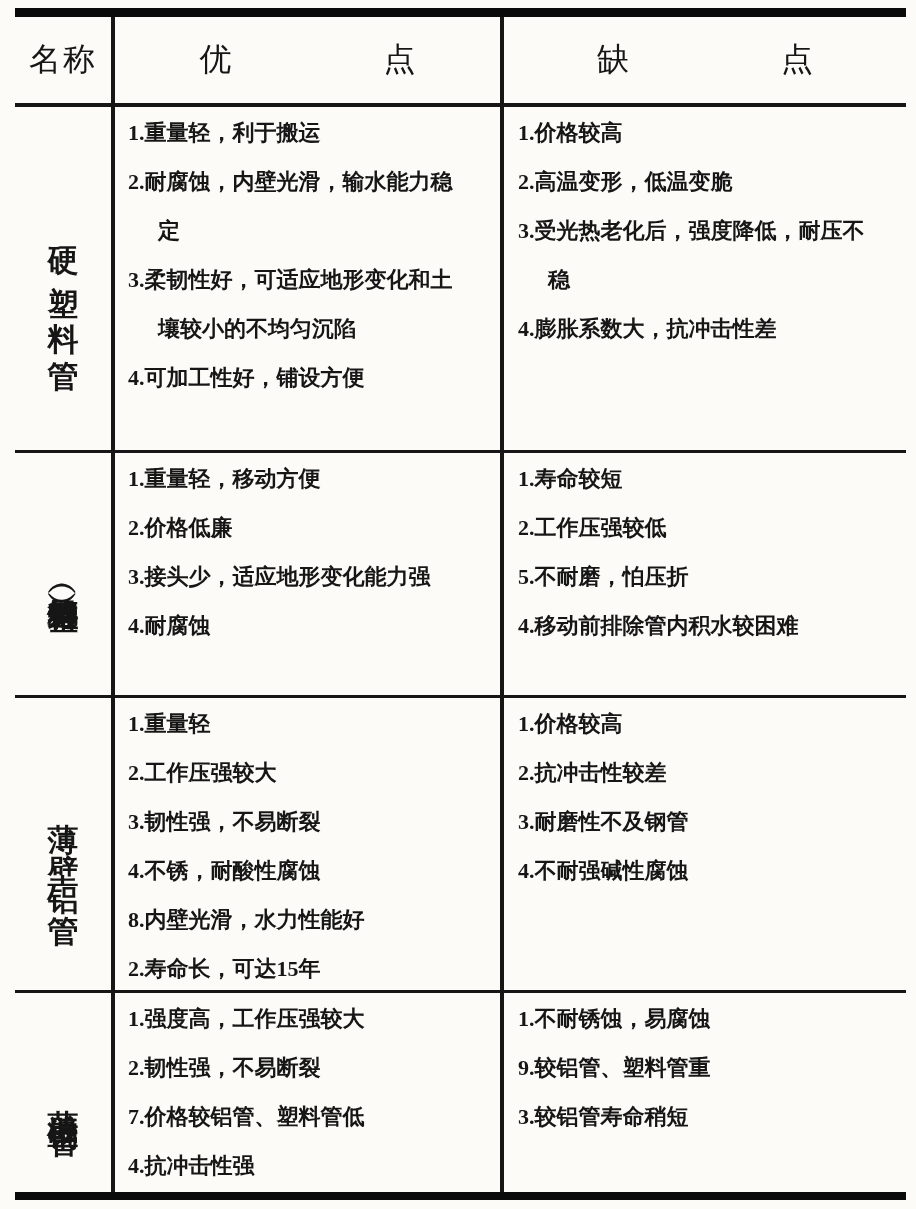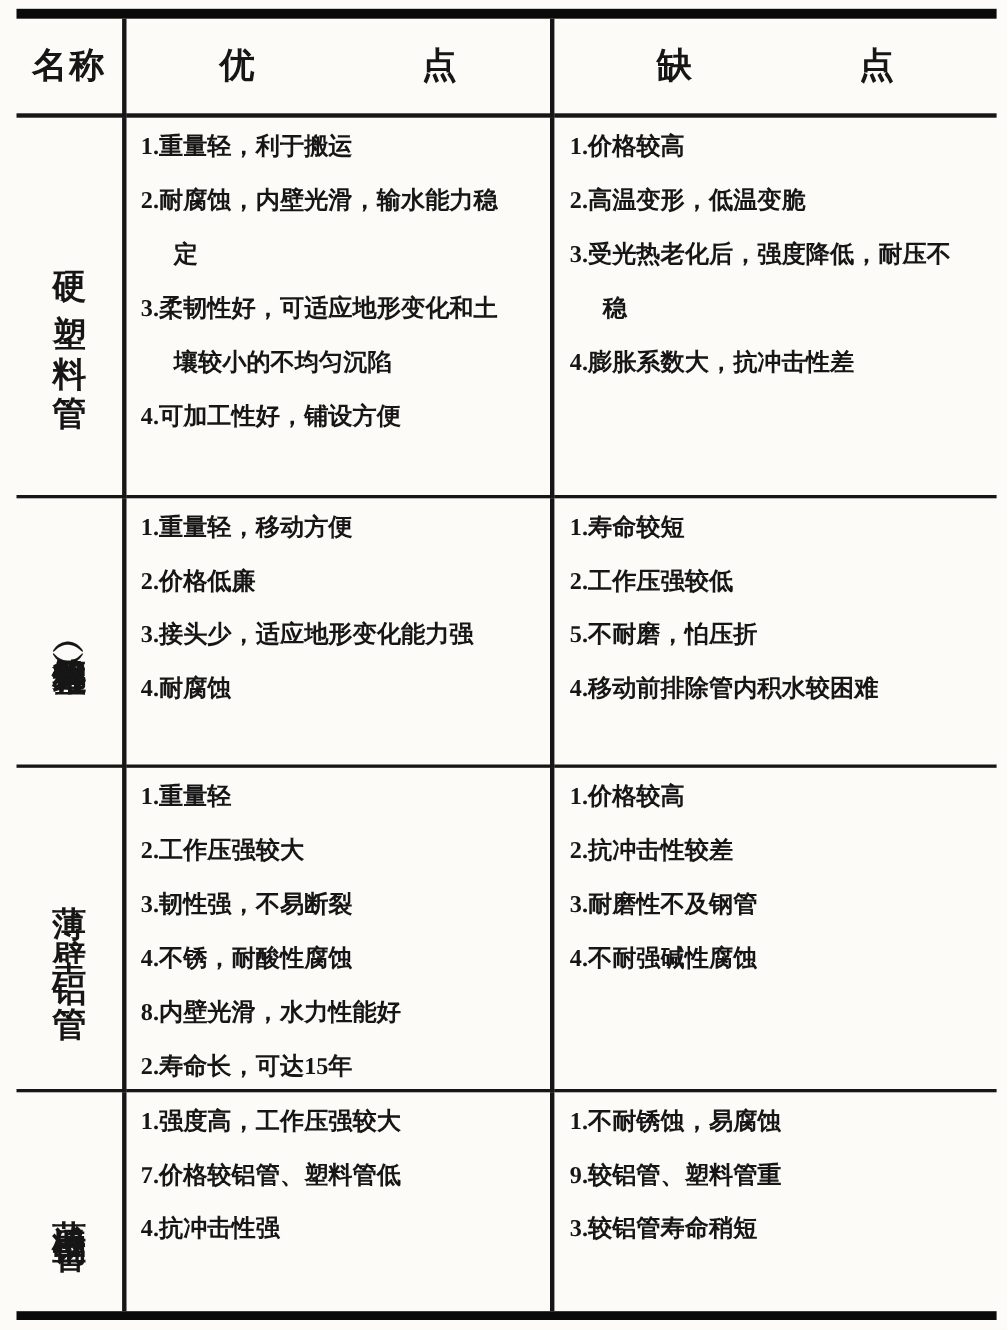--- a/index.html
+++ b/index.html
@@ -30,21 +30,21 @@
   }
   .vline { border-right: 4px solid #161616; }
   .hb    { border-bottom: 4px solid #161616; }  
   .rb    { border-bottom: 3px solid #161616; }  
 
   .head {
     display: flex;
     align-items: center;
     justify-content: center;
     font-size: 32px;
-    font-weight: bold;
+    font-weight: normal;
     letter-spacing: 2px;
   }
   .head-split { gap: 152px; letter-spacing: 0; }
 
   .namecell {
     display: flex;
     align-items: center;
     justify-content: center;
   }
   .vname {
@@ -139,20 +139,21 @@
       <div class="item">2.抗冲击性较差</div>
       <div class="item">3.耐磨性不及钢管</div>
       <div class="item">4.不耐强碱性腐蚀</div>
     </div>
 
     <div class="cell vline namecell">
       <div class="vname vn-3">薄壁钢管</div>
     </div>
     <div class="cell vline listcell c-adv">
       <div class="item">1.强度高，工作压强较大</div>
+      <div class="item">2.韧性强，不易断裂</div>
       <div class="item">7.价格较铝管、塑料管低</div>
       <div class="item">4.抗冲击性强</div>
     </div>
     <div class="cell listcell c-dis">
       <div class="item">1.不耐锈蚀，易腐蚀</div>
       <div class="item">9.较铝管、塑料管重</div>
       <div class="item">3.较铝管寿命稍短</div>
     </div>
 
   </div>

